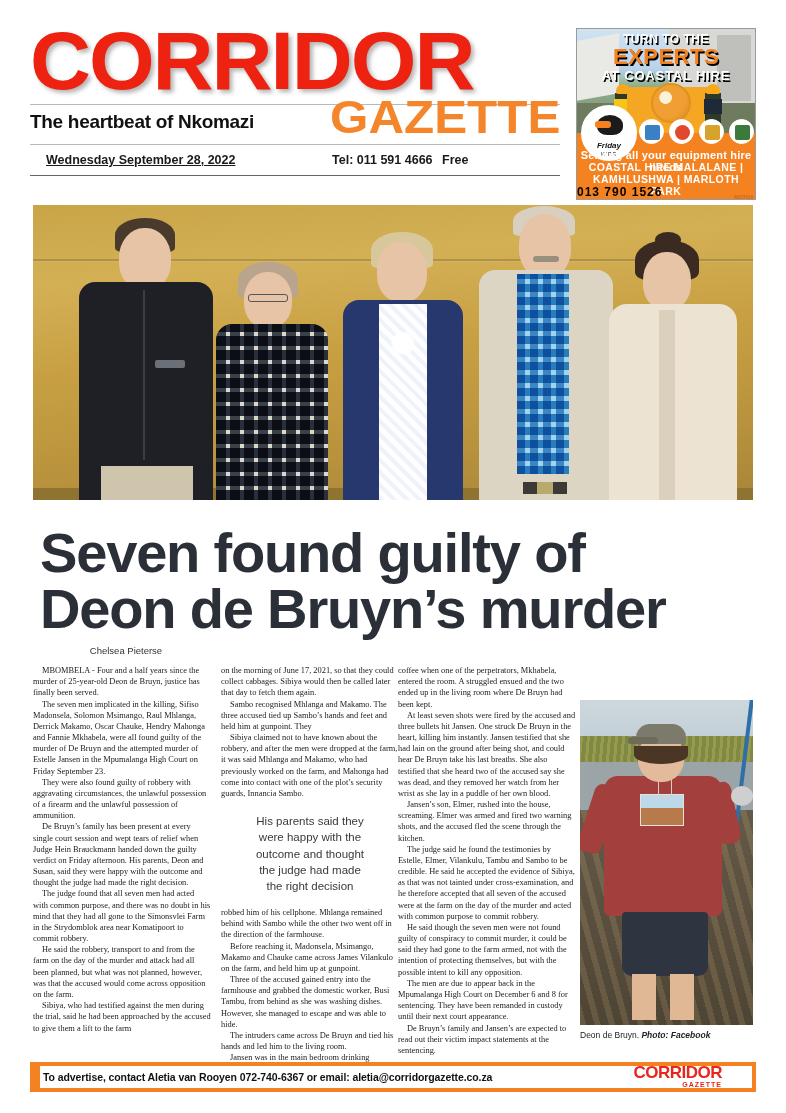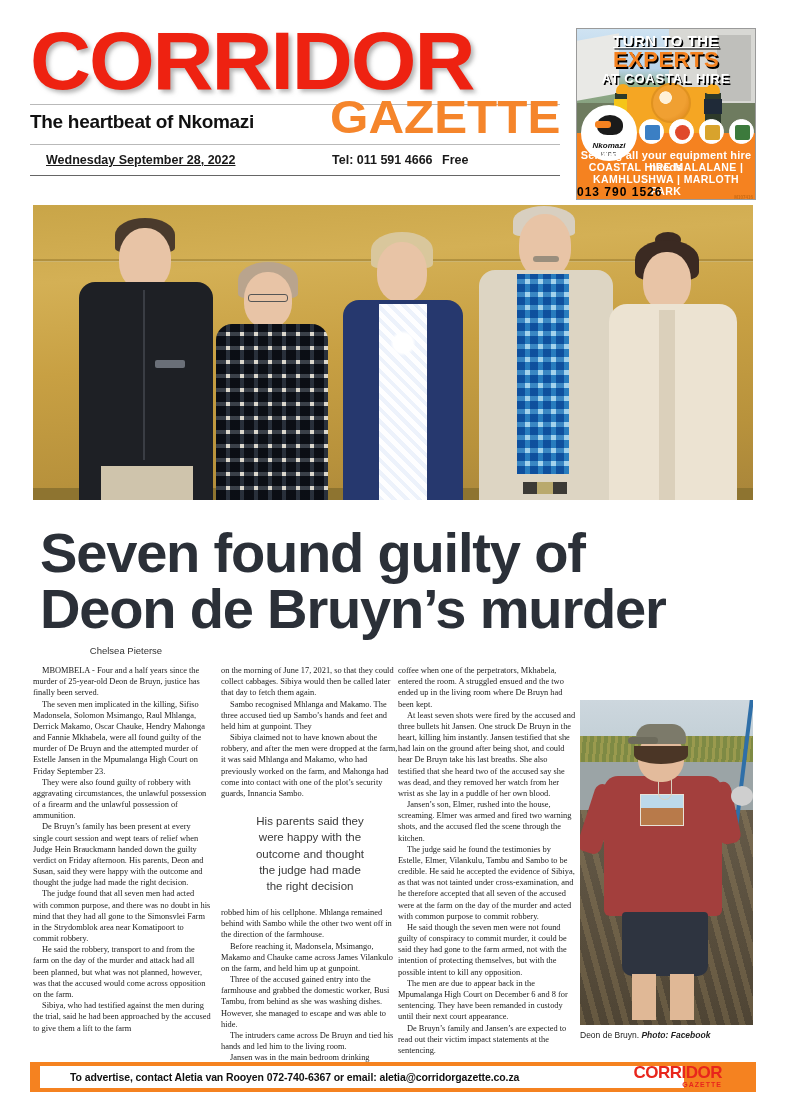--- a/index.html
+++ b/index.html
@@ -80,21 +80,21 @@
   .ad-worker { position:absolute; bottom:4px; width:16px; height:40px; background:#2d3a2a;}
   .ad-worker:after{ content:""; position:absolute; top:-9px; left:1px; width:14px; height:10px; background:#f7a81b; border-radius:7px 7px 2px 2px;}
   .w1 { left:38px; }
   .w1 .vest { position:absolute; top:6px; left:-1px; width:18px; height:15px; background:#f5c518;}
   .w2 { right:34px; }
   .w2 .vest { position:absolute; top:6px; left:-1px; width:18px; height:15px; background:#1f2a38;}
   .ad-hl {
     position:absolute; left:0; right:0; top:4px; text-align:center;
     font-weight:bold; line-height:1.0; text-shadow: 1.5px 1.5px 0 #000;
   }
-  .ad-hl .l1 { font-size:15px; color:#ffffff; letter-spacing:0.5px;text-decoration:underline; }
+  .ad-hl .l1 { font-size:12px; color:#ffffff; letter-spacing:0.5px; }
   .ad-hl .l2 { font-size:22px; color:#f58220; letter-spacing:0.5px; margin-top:1px;}
   .ad-hl .l3 { font-size:13px; color:#ffffff; letter-spacing:0.8px; margin-top:1px;}
   .ad-lower { position:relative; height:68px; background:#f58220; }
   .ad-logo {
     position:absolute; left:4px; top:-28px; width:56px; height:56px; border-radius:50%;
     background:#ffffff; border:2px solid #fff; overflow:hidden;
   }
   .ad-logo .bird { position:absolute; left:14px; top:8px; width:26px; height:20px; background:#1b1b1b; border-radius:50% 50% 40% 40%;}
   .ad-logo .beak { position:absolute; left:12px; top:14px; width:16px; height:7px; background:#f58220; border-radius:3px;}
   .ad-logo .nm { position:absolute; left:0; right:0; bottom:9px; text-align:center; font-size:8px; font-weight:bold; color:#111; font-style:italic;}
@@ -255,22 +255,22 @@
   .in-reel{ position:absolute; right:0px; top:86px; width:22px; height:20px; background:#cfcfcf; border-radius:50%;}
   .inset-caption { font-size:8.5px; color:#222; padding-top:5px; }
   .inset-caption b { font-style: italic; }
 
   
   .footer {
     position:absolute; left:30px; top:1062px; width:726px; height:30px;
     background:#f58220;
   }
   .footer-inner {
-    position:absolute; left:10px; top:4px; width:644px; height:22px;
-    background:#ffffff; display:flex; align-items:center; padding-left:30px;
+    position:absolute; left:10px; top:4px; width:712px; height:22px;
+    background:#ffffff; display:flex; align-items:center; padding-left:3px;
   }
   .footer-text { font-size:10.5px; font-weight:bold; color:#111; letter-spacing:-0.1px;}
   .footer-logo { position:absolute; right:34px; top:2px; text-align:right; }
   .footer-logo .fc { font-size:17px; font-weight:bold; color:#e8261c; letter-spacing:-0.5px; line-height:1;}
   .footer-logo .fg { font-size:7px; font-weight:bold; color:#e8261c; letter-spacing:1px; text-align:right;}
 </style>
 </head>
 <body>
 
 <div class="page">
@@ -309,21 +309,21 @@
         <div class="ad-hl">
           <div class="l1">TURN TO THE</div>
           <div class="l2">EXPERTS</div>
           <div class="l3">AT COASTAL HIRE</div>
         </div>
       </div>
       <div class="ad-lower">
         <div class="ad-logo">
           <span class="bird"></span>
           <span class="beak"></span>
-          <span class="nm">Nkomazi</span>
+          <span class="nm">Friday</span>
           <span class="nm2">HIRE</span>
         </div>
         <div class="ad-icons">
           <span class="ad-ic ic1">
               <i></i>
             </span>
           <span class="ad-ic ic2">
               <i></i>
             </span>
           <span class="ad-ic ic3">

